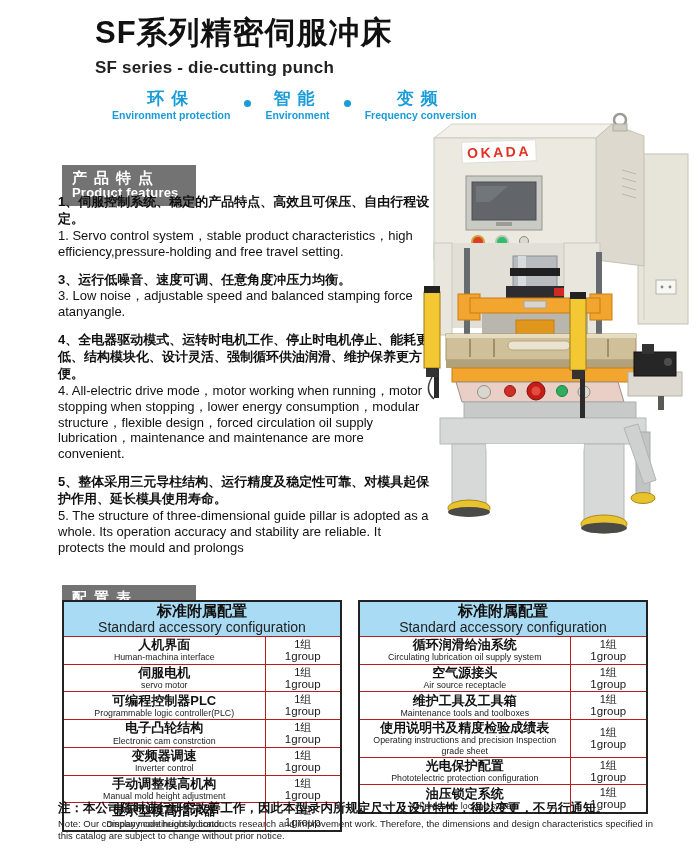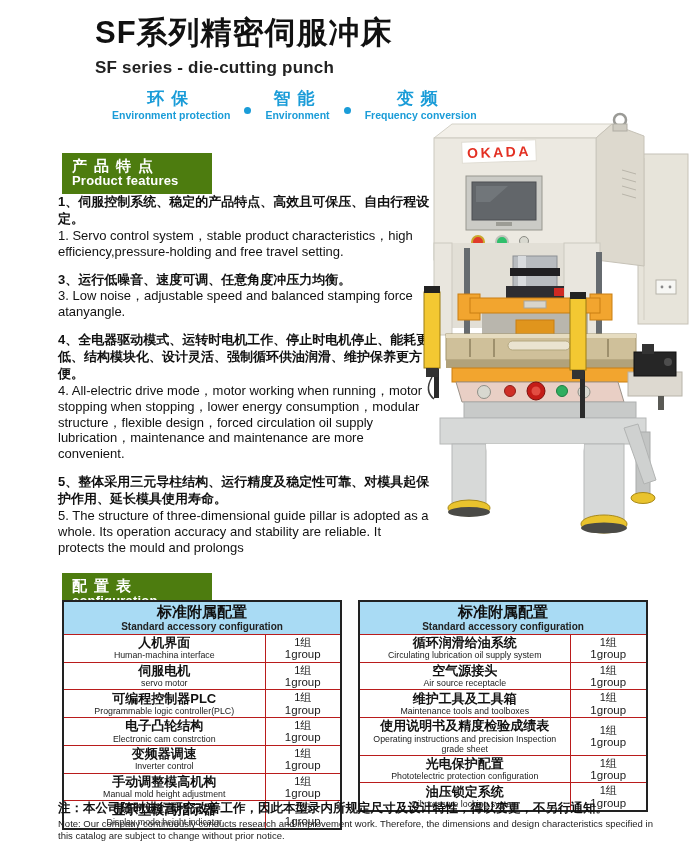--- a/index.html
+++ b/index.html
@@ -6,45 +6,45 @@
   body{
     width:700px;height:868px;background:#ffffff;position:relative;overflow:hidden;
     font-family:"Liberation Sans","DejaVu Sans",sans-serif;color:#1a1a1a;
     -webkit-font-smoothing:antialiased;
   }
   
   .hdr{position:absolute;left:95px;top:12px;}
   .title-zh{font-size:31px;font-weight:700;letter-spacing:1px;color:#111;}
   .title-en{font-size:17px;font-weight:700;color:#222;margin-top:4px;letter-spacing:.2px;}
   
-  .eco-row{position:absolute;left:112px;top:90px;display:flex;align-items:center;gap:14px;color:#1a9cd8;}
+  .eco-row{position:absolute;left:112px;top:90px;display:flex;align-items:flex-start;gap:14px;color:#1a9cd8;}
   .eco-item{text-align:center;}
   .eco-zh{font-size:17px;font-weight:700;letter-spacing:7px;line-height:1;}
   .eco-en{font-size:10.5px;font-weight:700;margin-top:2px;letter-spacing:0;}
   .eco-dot{width:7px;height:7px;border-radius:50%;background:#1a9cd8;margin-top:10px;}
   
-  .badge{background:#4d7c0f;color:#fff;width:124px;padding:4px 16px 5px 10px;}
+  .badge{background:#737373;color:#fff;width:124px;padding:4px 0 5px 10px;margin-top:12px;}
   .badge-zh{font-size:15px;font-weight:700;letter-spacing:7px;line-height:1.15;}
   .badge-en{font-size:13px;font-weight:700;letter-spacing:.2px;line-height:1.1;}
   .badge-features{position:absolute;left:62px;top:153px;}
   .badge-config{position:absolute;left:62px;top:573px;}
   
   .features{position:absolute;left:58px;top:194px;width:372px;}
   .feat{margin-bottom:12px;}
   .feat-zh{font-size:13px;font-weight:700;line-height:1.3;color:#111;}
   .feat-en{font-size:13px;font-weight:400;line-height:1.22;color:#111;}
   
   .machine{position:absolute;left:412px;top:110px;width:285px;height:445px;}
   
   .tables{position:absolute;left:62px;top:600px;display:flex;gap:16px;align-items:flex-start;}
   table.cfg{border-collapse:collapse;border:2px solid #222;table-layout:fixed;}
   table.cfg td,table.cfg th{border:1px solid #b91c1c;padding:1px 2px;text-align:center;vertical-align:middle;}
   table.cfg th{background:#a9dbf4;height:30px;}
   .th-zh{font-size:15px;font-weight:700;line-height:1.1;color:#111;}
-  .th-en{font-size:10px;font-weight:700;line-height:1.1;color:#222;}
+  .th-en{font-size:14px;font-weight:400;line-height:1.1;color:#222;}
   .cell-zh{font-size:13px;font-weight:700;line-height:1.1;color:#111;}
   .cell-en{font-size:8.8px;font-weight:400;line-height:1.15;color:#222;}
   .qty-zh{font-size:11px;font-weight:400;line-height:1.1;}
   .qty-en{font-size:11.5px;font-weight:400;line-height:1.1;}
   table.cfg tbody td{height:22px;}
   .t-left{width:278px;} .t-left col.c1{width:202px;} .t-left col.c2{width:76px;}
   .t-right{width:288px;} .t-right col.c1{width:211px;} .t-right col.c2{width:77px;}
   
   .note{position:absolute;left:58px;top:801px;width:600px;}
   .note-zh{font-size:12.5px;font-weight:700;color:#111;line-height:1.25;}

